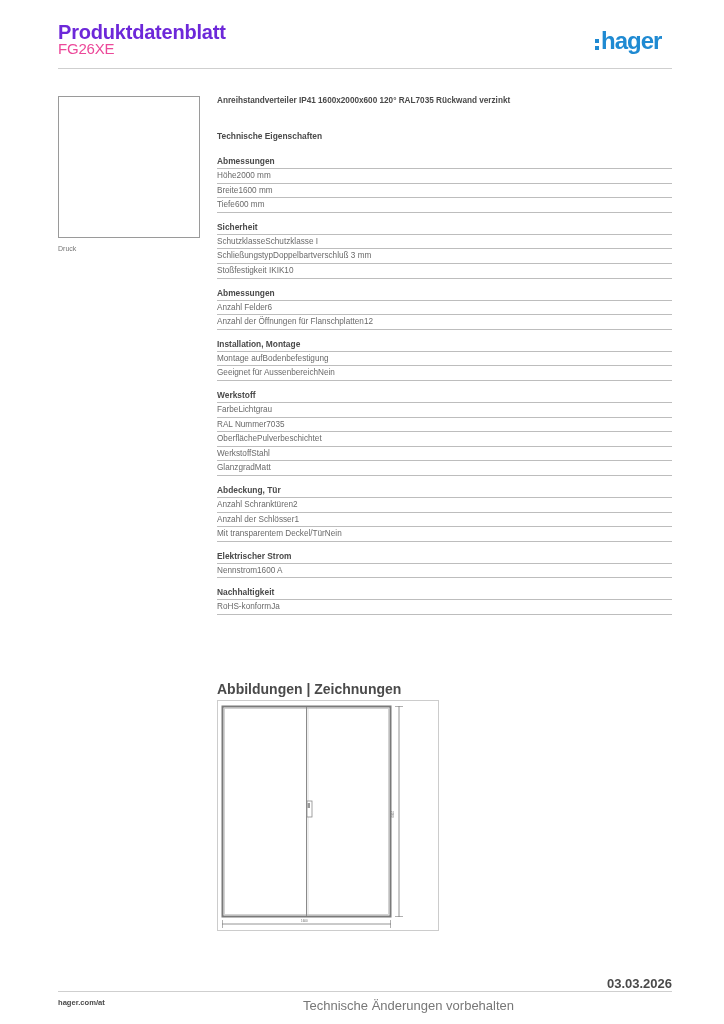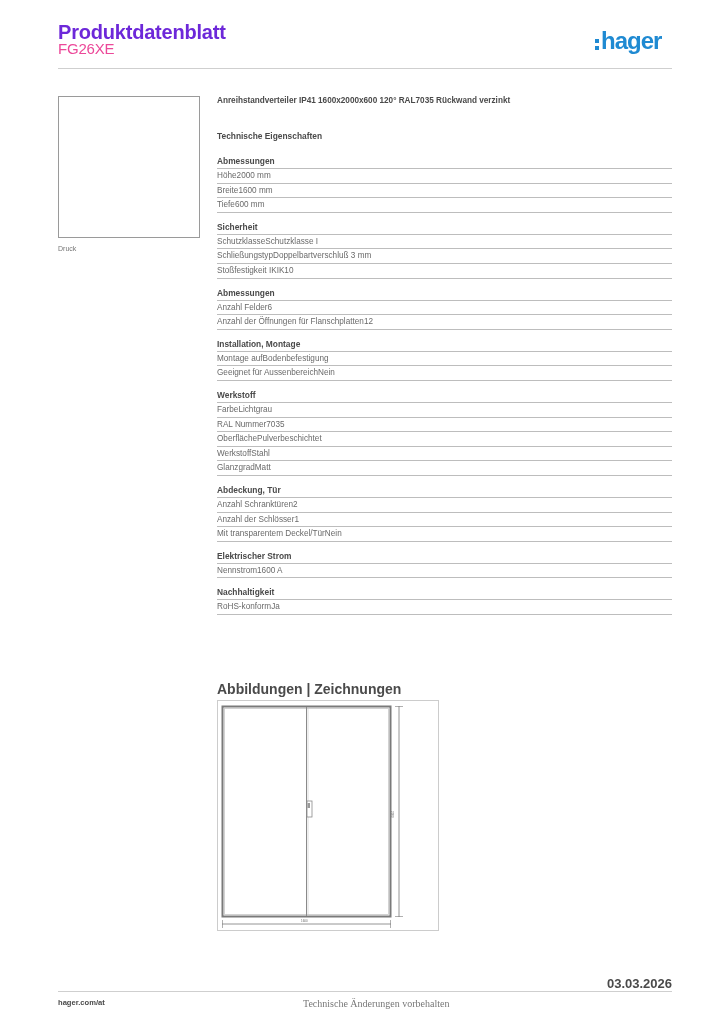--- a/index.html
+++ b/index.html
@@ -22,21 +22,21 @@
   .specs { position:absolute; left:217px; top:155px; width:455px; }
   .section { margin-bottom:8px; }
   .section-title { font-size:8.4px; font-weight:bold; color:#4a4a4a; height:13px; line-height:13px; border-bottom:1px solid #bdbdbd; }
   .row { display:flex; justify-content:flex-start; font-size:8.2px; color:#6a6a6a; height:13.6px; line-height:13.6px; border-bottom:1px solid #bdbdbd; }
 
   .drawings-title { position:absolute; left:217px; top:681px; font-size:14px; font-weight:bold; color:#4a4a4a; }
   .drawing { position:absolute; left:217px; top:700px; width:222px; height:231px; border:1px solid #cccccc; box-sizing:border-box; }
 
   .ftr-rule { position:absolute; left:58px; top:991px; width:614px; height:1px; background:#cfcfcf; }
   .ftr-left { position:absolute; left:58px; top:998px; font-size:7.6px; font-weight:bold; color:#4a4a4a; }
-  .ftr-mid { position:absolute; left:303px; top:998px; font-size:10px; color:#777;font-family:Liberation Serif, serif; }
+  .ftr-mid { position:absolute; left:303px; top:998px; font-size:13px; color:#777; }
   .ftr-right { position:absolute; right:52px; top:976px; font-size:13px; font-weight:bold; color:#4a4a4a; }
 </style>
 </head>
 <body>
 
 <div class="hdr-title">Produktdatenblatt</div>
 <div class="hdr-code">FG26XE</div>
 <div class="logo">
   <div class="dots">
       <span></span>

